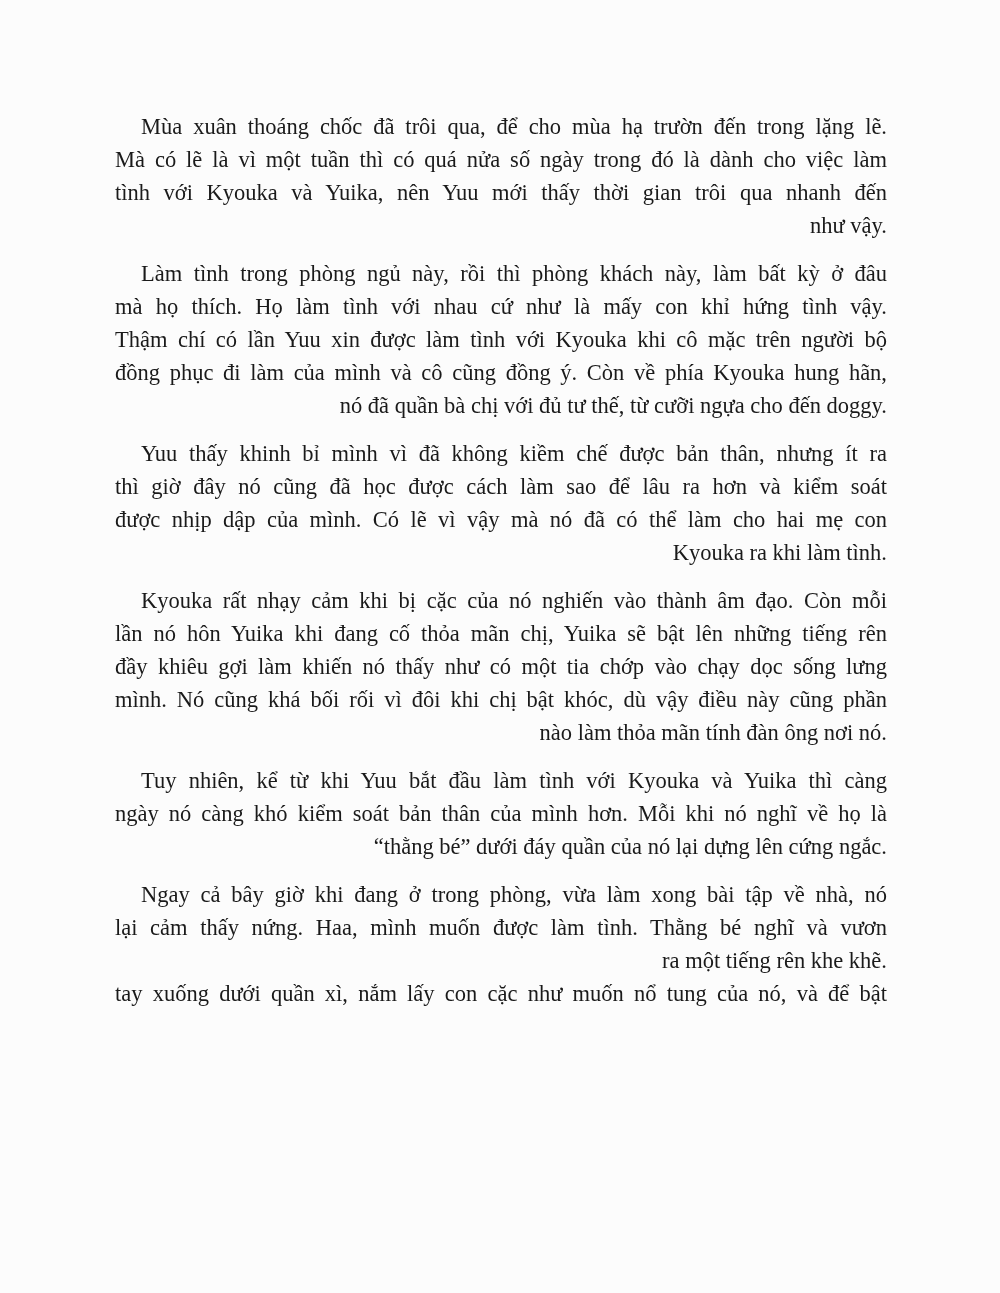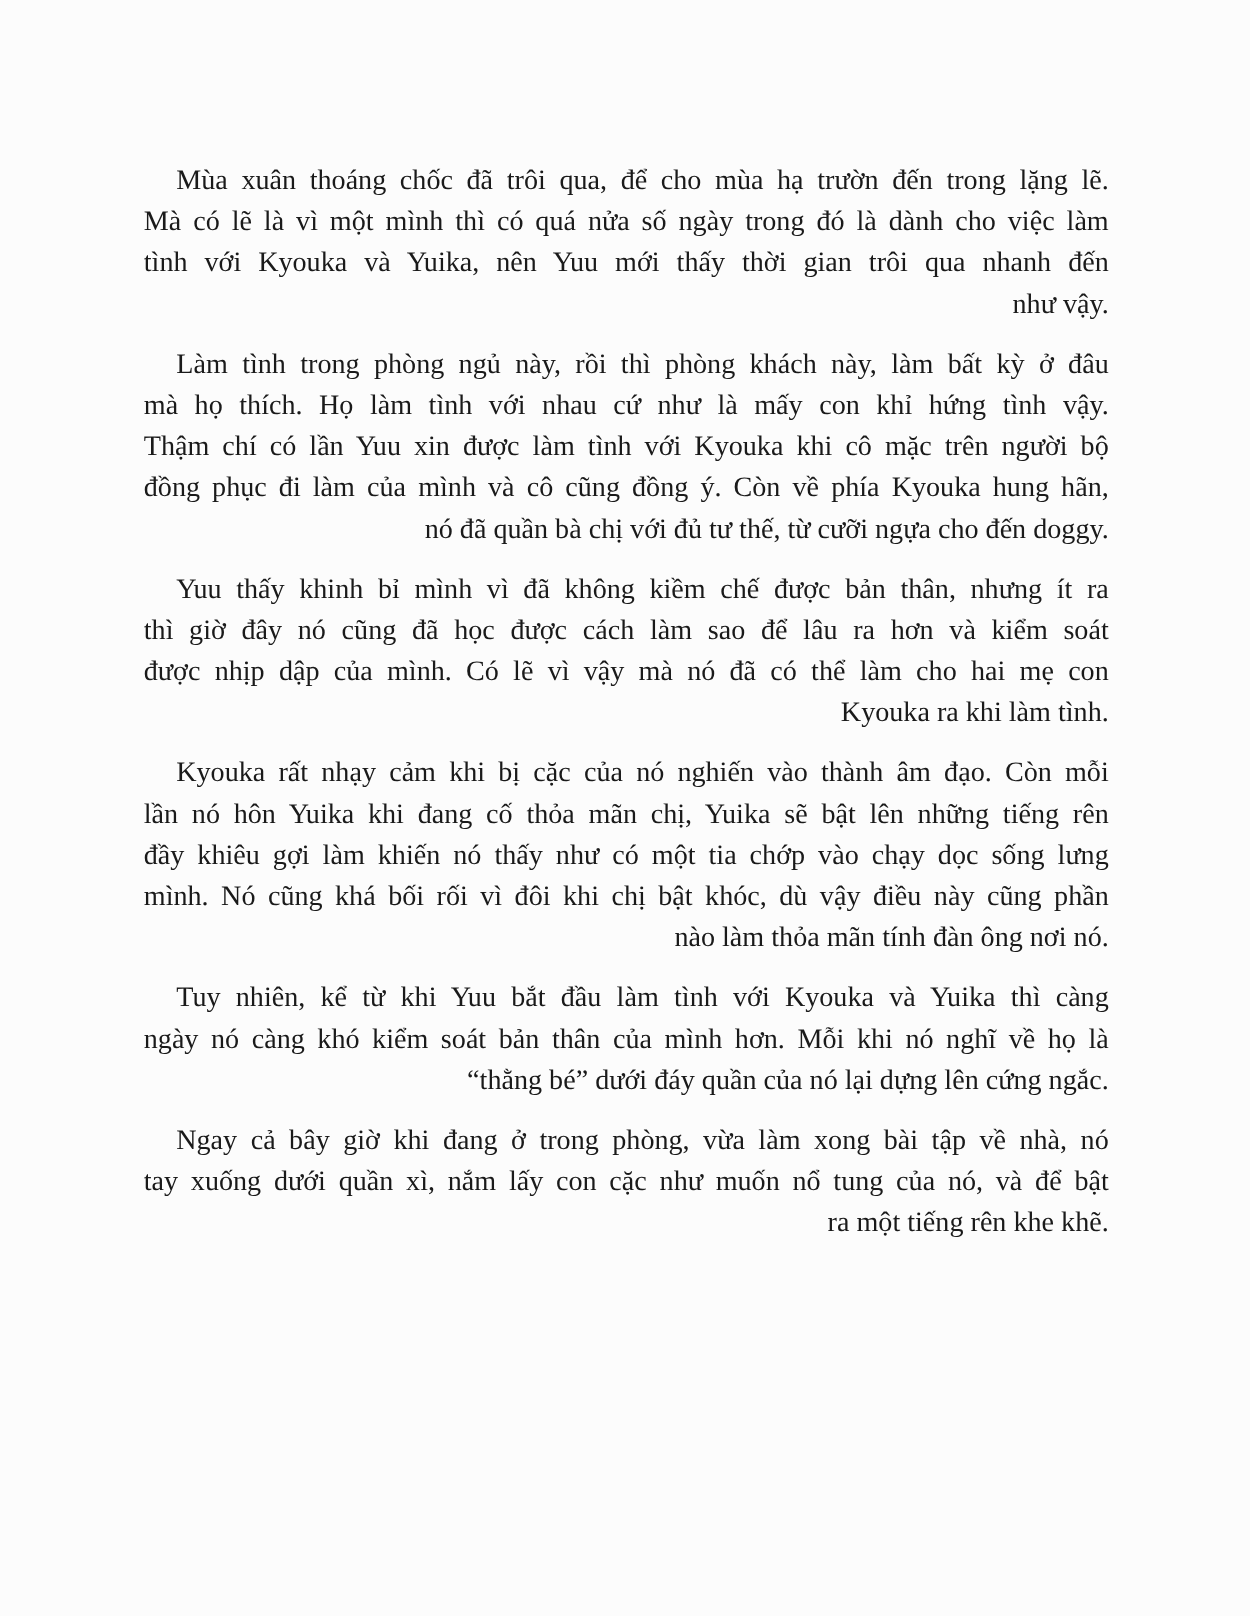--- a/index.html
+++ b/index.html
@@ -11,21 +11,21 @@
   .page {
     position: relative;
     width: 1000px;
     height: 1293px;
     background: #fcfcfc;
     overflow: hidden;
   }
   .text-block {
     position: absolute;
     left: 115px;
-    top: 127px;
+    top: 110px;
     width: 772px;
     font-family: "Liberation Serif", "DejaVu Serif", serif;
     font-size: 22.5px;
     color: #1a1a1a;
     -webkit-font-smoothing: antialiased;
   }
   .para {
     margin: 0 0 15px 0;
   }
   .line {
@@ -42,21 +42,21 @@
     text-indent: 26px;
   }
 </style>
 </head>
 <body>
 
 <main class="page">
   <article class="text-block">
       <div class="para">
         <div class="line fill first">Mùa xuân thoáng chốc đã trôi qua, để cho mùa hạ trườn đến trong lặng lẽ.</div>
-        <div class="line fill">Mà có lẽ là vì một mình thì có quá nửa số ngày trong đó là dành cho việc làm</div>
+        <div class="line fill">Mà có lẽ là vì một tuần thì có quá nửa số ngày trong đó là dành cho việc làm</div>
         <div class="line fill">tình với Kyouka và Yuika, nên Yuu mới thấy thời gian trôi qua nhanh đến</div>
         <div class="line">như vậy.</div>
       </div>
       <div class="para">
         <div class="line fill first">Làm tình trong phòng ngủ này, rồi thì phòng khách này, làm bất kỳ ở đâu</div>
         <div class="line fill">mà họ thích. Họ làm tình với nhau cứ như là mấy con khỉ hứng tình vậy.</div>
         <div class="line fill">Thậm chí có lần Yuu xin được làm tình với Kyouka khi cô mặc trên người bộ</div>
         <div class="line fill">đồng phục đi làm của mình và cô cũng đồng ý. Còn về phía Kyouka hung hãn,</div>
         <div class="line">nó đã quần bà chị với đủ tư thế, từ cưỡi ngựa cho đến doggy.</div>
       </div>
@@ -73,17 +73,18 @@
         <div class="line fill">mình. Nó cũng khá bối rối vì đôi khi chị bật khóc, dù vậy điều này cũng phần</div>
         <div class="line">nào làm thỏa mãn tính đàn ông nơi nó.</div>
       </div>
       <div class="para">
         <div class="line fill first">Tuy nhiên, kể từ khi Yuu bắt đầu làm tình với Kyouka và Yuika thì càng</div>
         <div class="line fill">ngày nó càng khó kiểm soát bản thân của mình hơn. Mỗi khi nó nghĩ về họ là</div>
         <div class="line">“thằng bé” dưới đáy quần của nó lại dựng lên cứng ngắc.</div>
       </div>
       <div class="para">
         <div class="line fill first">Ngay cả bây giờ khi đang ở trong phòng, vừa làm xong bài tập về nhà, nó</div>
+        <div class="line fill">lại cảm thấy nứng. Haa, mình muốn được làm tình. Thằng bé nghĩ và vươn</div>
+        <div class="line">ra một tiếng rên khe khẽ.</div>
         <div class="line fill">tay xuống dưới quần xì, nắm lấy con cặc như muốn nổ tung của nó, và để bật</div>
-        <div class="line">ra một tiếng rên khe khẽ.</div>
       </div>
     </article>
 </main>
 
 </body></html>

